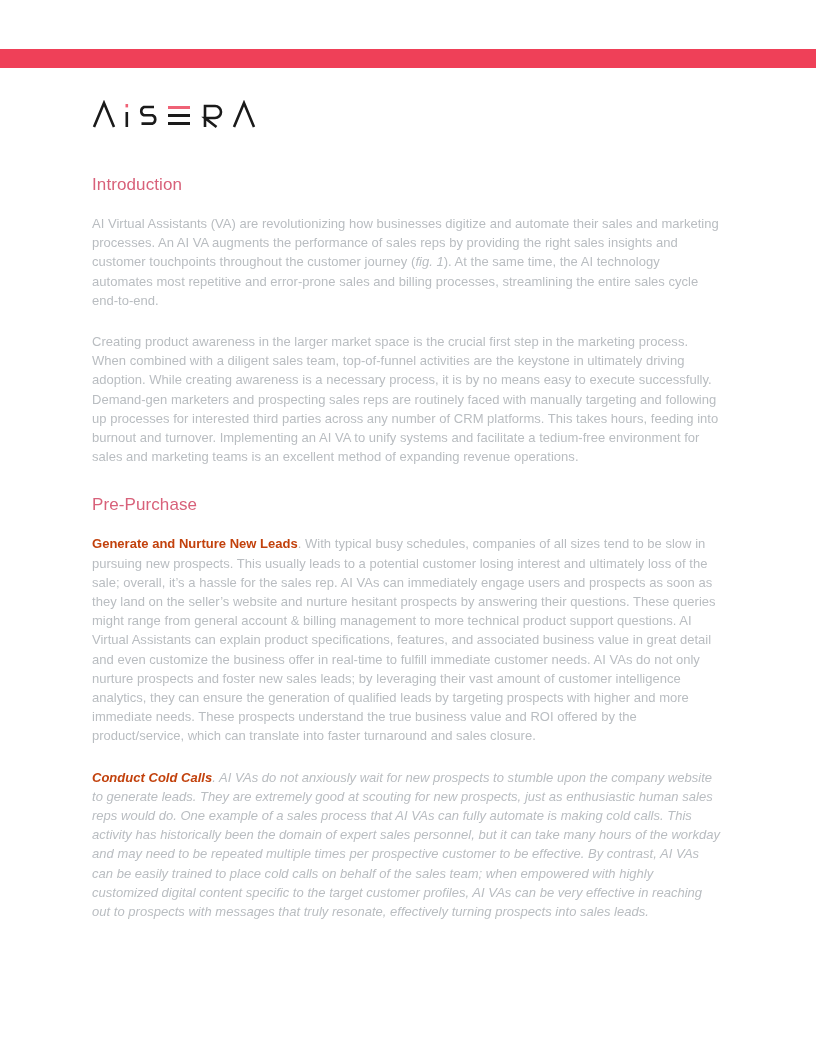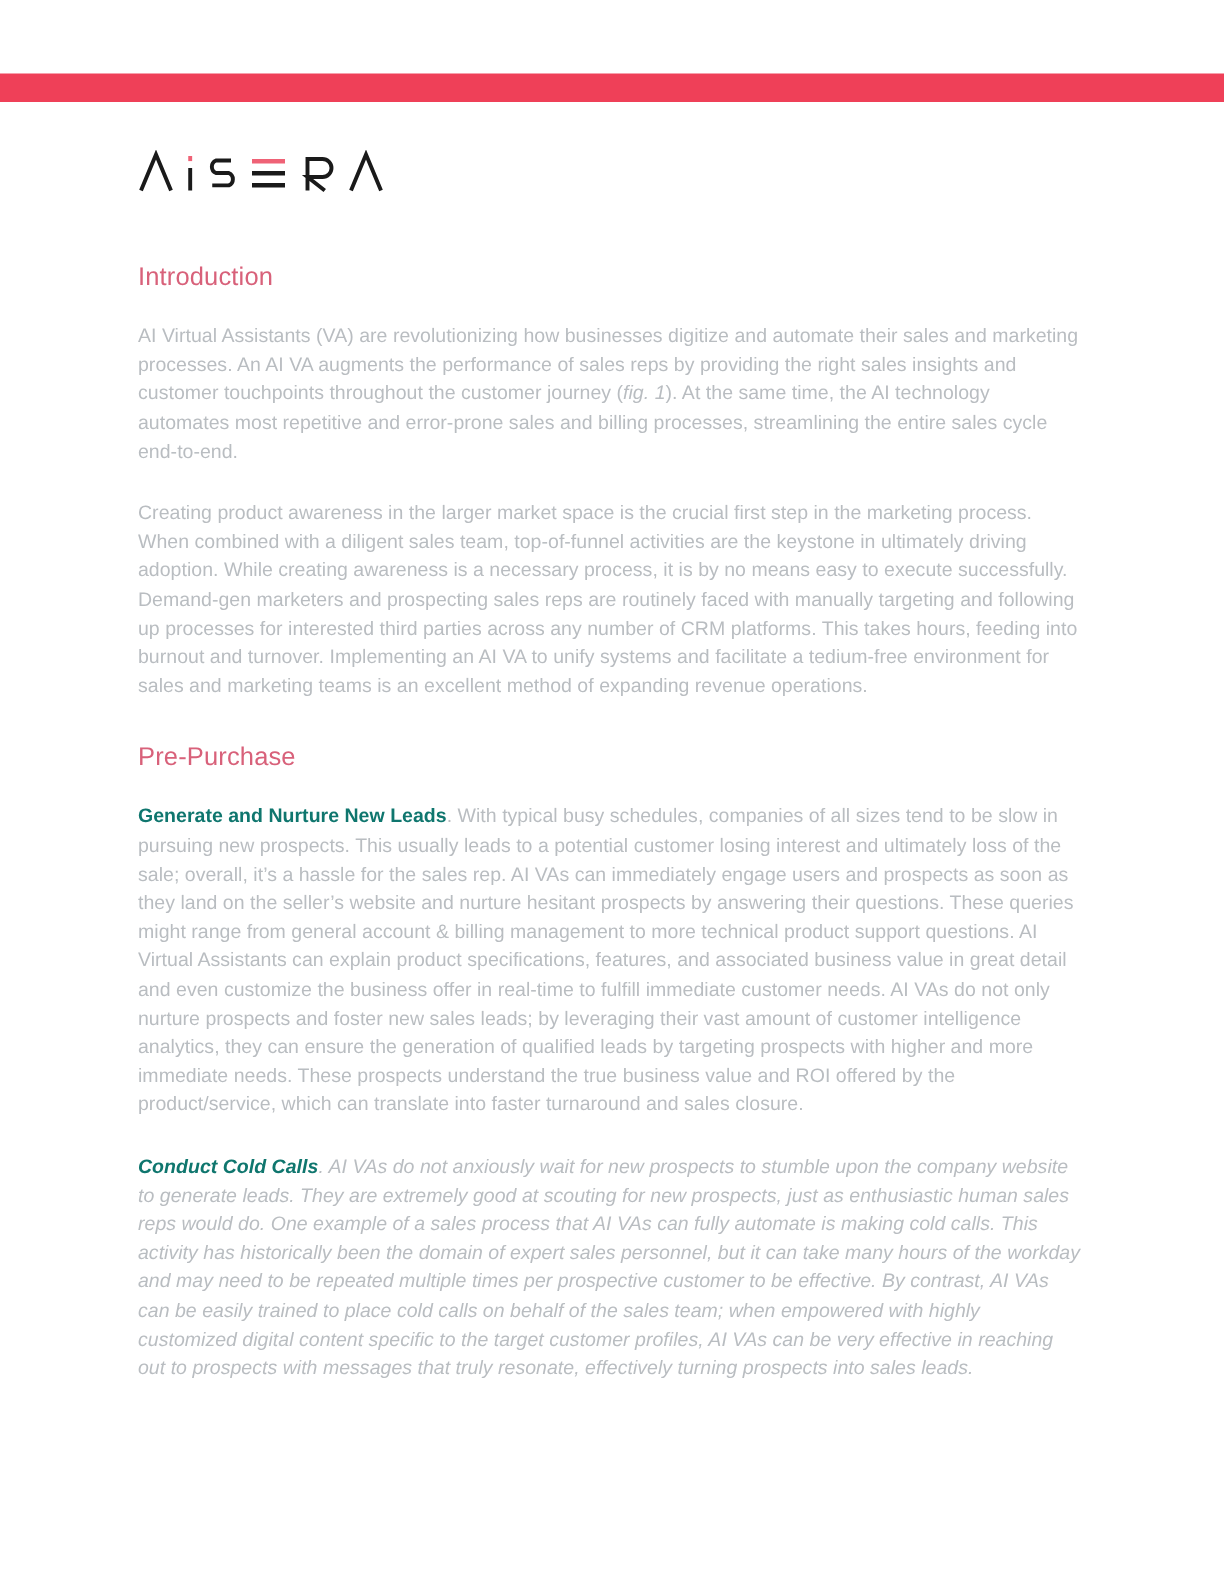--- a/index.html
+++ b/index.html
@@ -69,21 +69,21 @@
     color: #b9bdc1;
     font-size: 13px;
     line-height: 19.2px;
     margin: 0 0 22px 0;
     text-align: left;
     letter-spacing: 0.02px;
   }
   .para:last-child { margin-bottom: 0; font-style: italic; }
 
   .lead-in {
-    color: #0f766e;
+    color: #c2410c;
     font-weight: bold;
   }
 
   .italic { font-style: italic; }
 
   
   .footer {
     position: absolute;
     left: 92px;
     top: 1038px;

